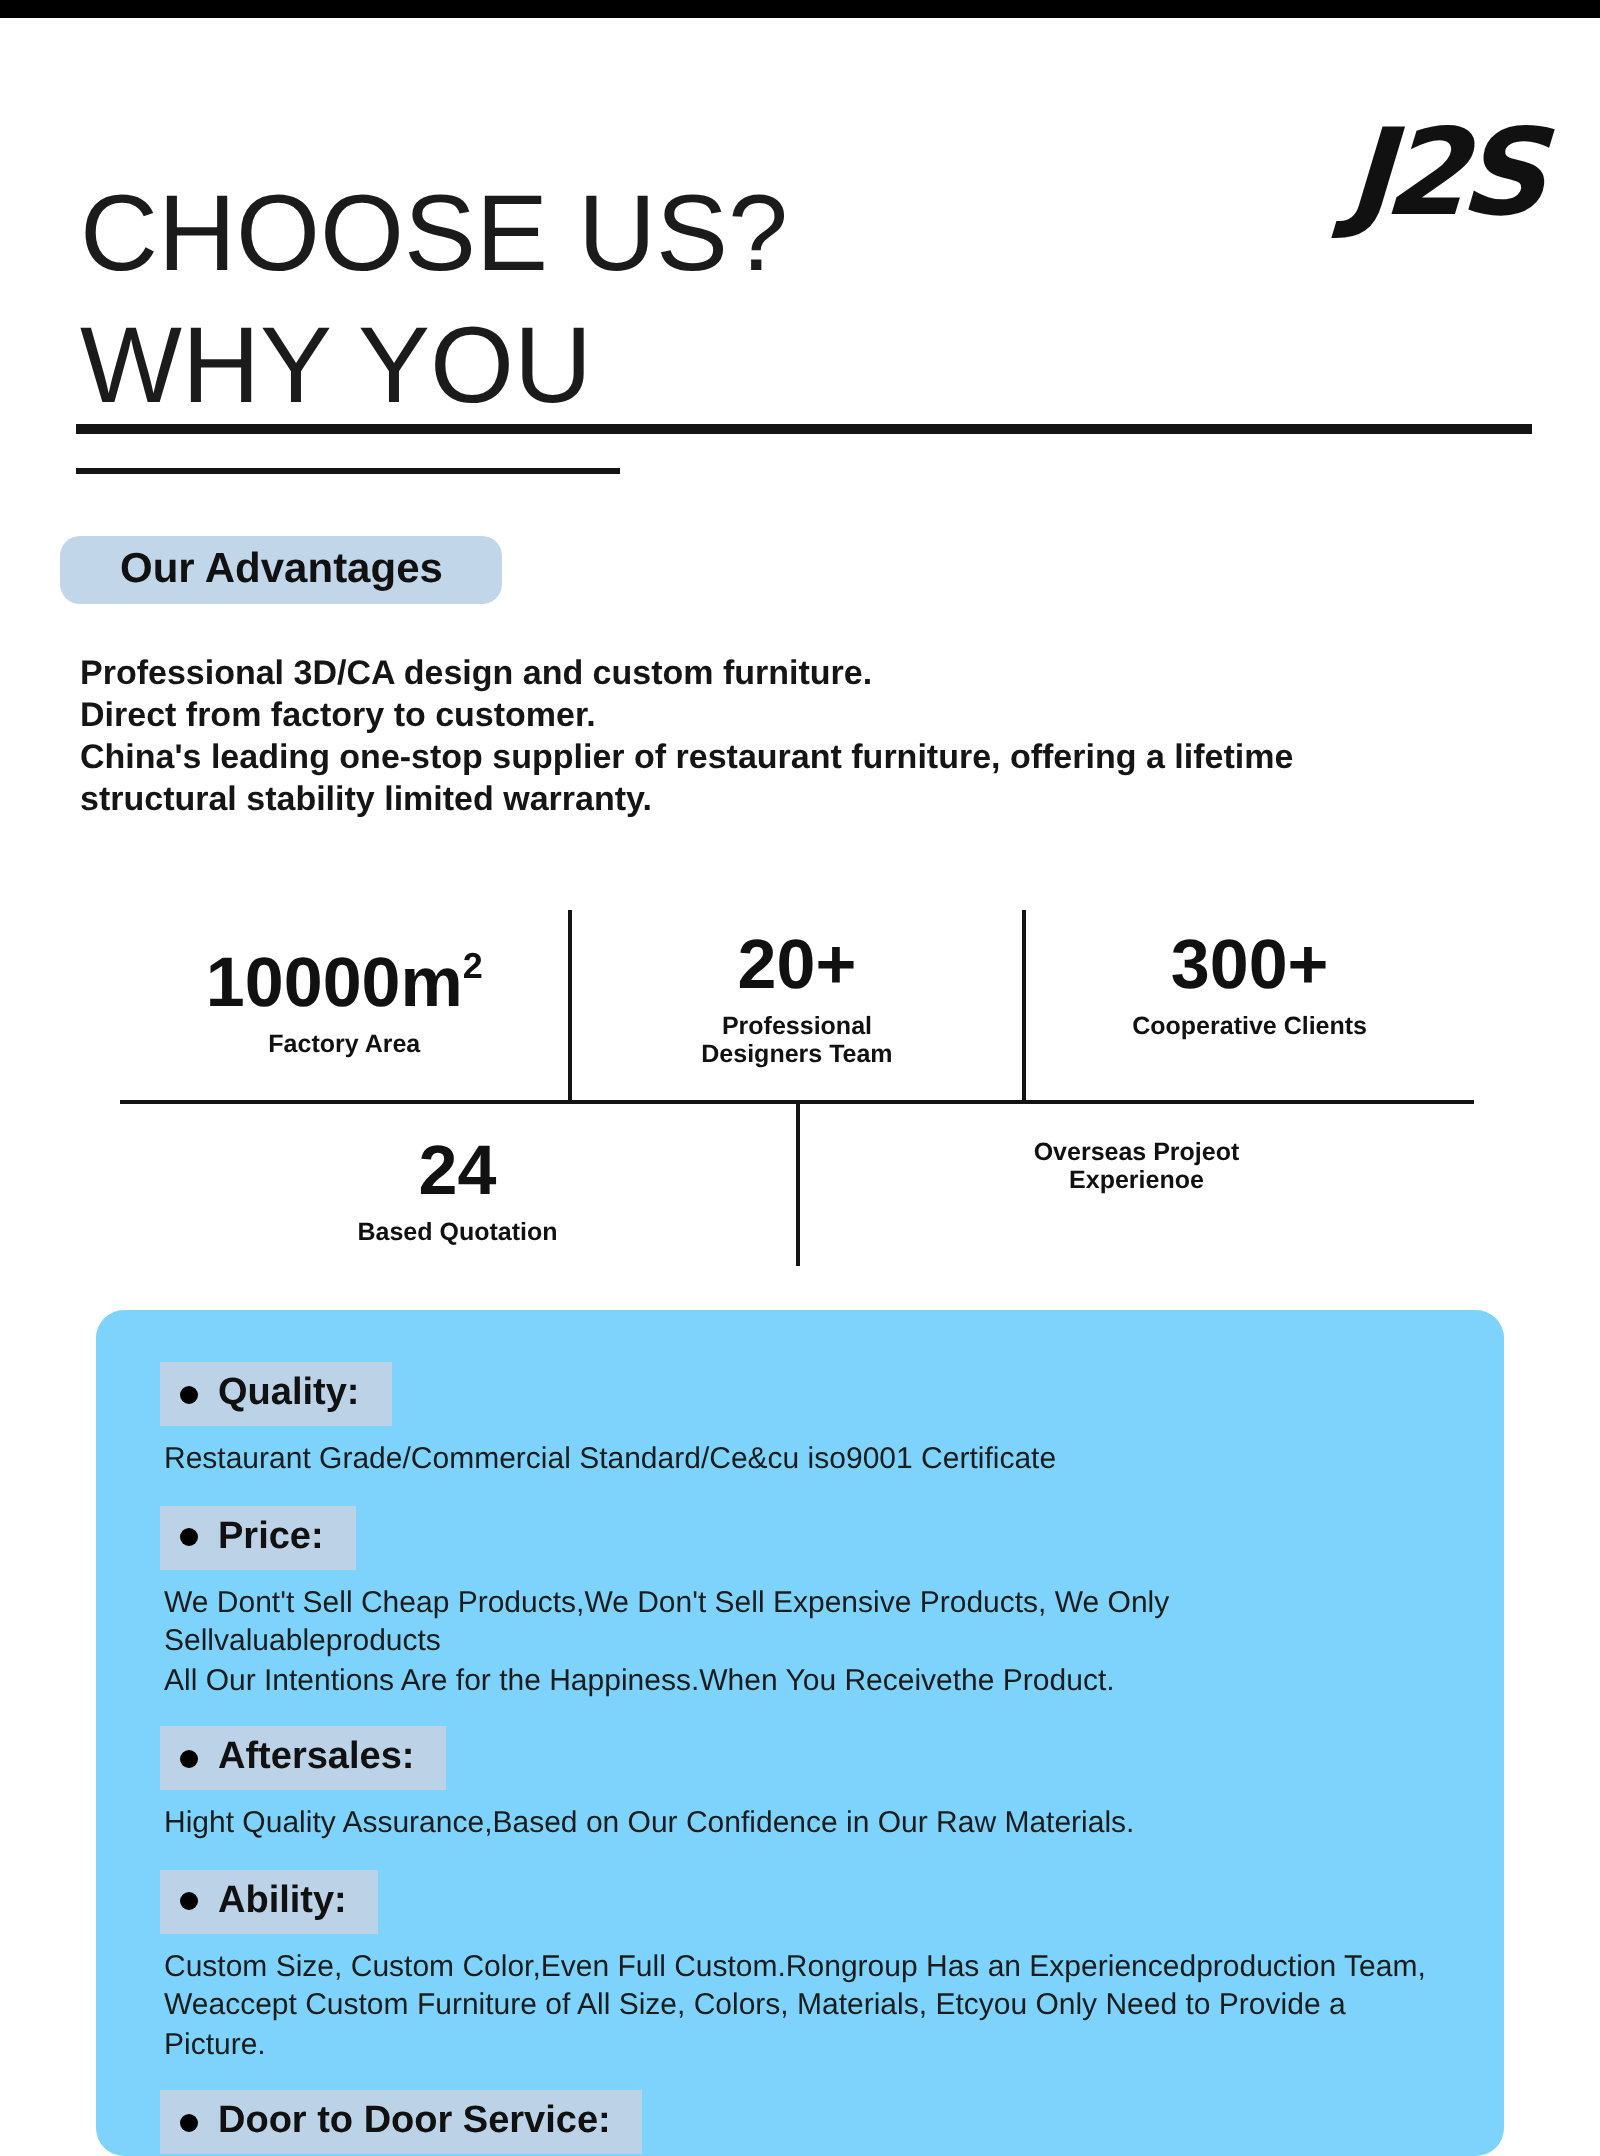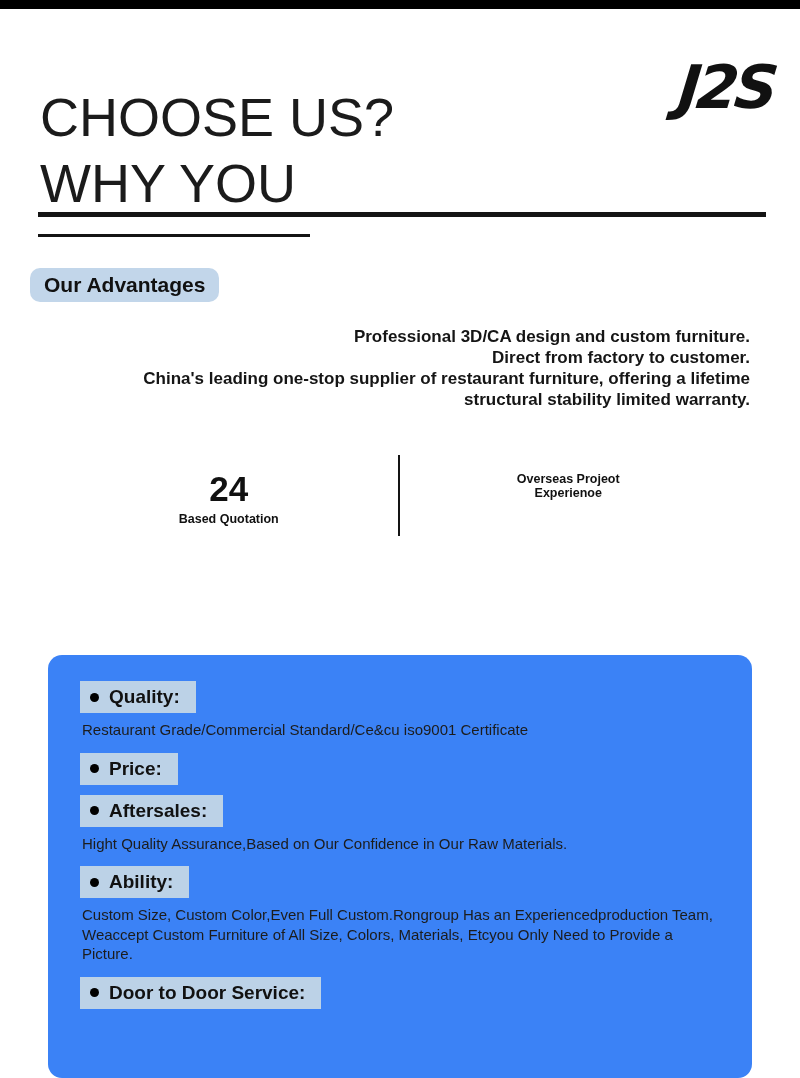--- a/index.html
+++ b/index.html
@@ -32,31 +32,30 @@
     line-height: 66px; color: #1b1b1b;
   }
 
   .rule { position: absolute; background: #141414; }
   .rule-long  { top: 212px; left: 38px; width: 728px; height: 5px; }
   .rule-short { top: 234px; left: 38px; width: 272px; height: 3px; }
 
   .advantages-pill {
     position: absolute; top: 268px; left: 30px;
     background: #c2d6ea; border-radius: 10px;
-    padding: 5px 14px;
+    padding: 5px 30px;
     font-size: 21px; font-weight: bold; color: #111111;
   }
 
   .intro {
     position: absolute; top: 326px; left: 40px;
     width: 710px;
     font-size: 17px; font-weight: bold;
     line-height: 21px; color: #151515;
     white-space: pre-line;
-    text-align: right;
   }
 
   .stats {
     position: absolute; top: 455px; left: 60px;
     width: 677px;
   }
   .stats-row { display: flex; }
   .stats-row.first { border-bottom: 2px solid #141414; }
   .stat-cell {
     flex: 1; text-align: center;
@@ -72,21 +71,21 @@
   .stat-label {
     margin-top: 3px;
     font-size: 12.5px; font-weight: bold; color: #111111;
     line-height: 14px;
     white-space: pre-line;
   }
 
   .panel {
     position: absolute; top: 655px; left: 48px;
     width: 704px; height: 423px;
-    background: #3b82f6;
+    background: #7dd3fc;
     border-radius: 14px;
     box-sizing: border-box;
     padding: 26px 34px 0 32px;
   }
 
   .feature { margin-bottom: 10px; }
   .feature-heading-wrap { line-height: 26px; }
   .highlight {
     display: inline-flex; align-items: center;
     background: #bcd2e7;
@@ -124,20 +123,35 @@
 <div class="rule rule-short"></div>
 
 <div class="advantages-pill">Our Advantages</div>
 
 <div class="intro">Professional 3D/CA design and custom furniture.
 Direct from factory to customer.
 China's leading one-stop supplier of restaurant furniture, offering a lifetime
 structural stability limited warranty.</div>
 
 <div class="stats">
+  <div class="stats-row first">
+    <div class="stat-cell">
+      <div class="stat-value"><span>10000m</span><sup>2</sup></div>
+      <div class="stat-label">Factory Area</div>
+    </div>
+    <div class="stat-cell">
+      <div class="stat-value"><span>20+</span></div>
+      <div class="stat-label">Professional
+Designers Team</div>
+    </div>
+    <div class="stat-cell">
+      <div class="stat-value"><span>300+</span></div>
+      <div class="stat-label">Cooperative Clients</div>
+    </div>
+  </div>
   <div class="stats-row second">
     <div class="stat-cell">
       <div class="stat-value"><span>24</span></div>
       <div class="stat-label">Based Quotation</div>
     </div>
     <div class="stat-cell">
       <div class="stat-label">Overseas Projeot
 Experienoe</div>
     </div>
   </div>
@@ -155,20 +169,22 @@
     <div class="feature-body">Restaurant Grade/Commercial Standard/Ce&amp;cu iso9001 Certificate</div>
   </div>
 
   <div class="feature">
     <div class="feature-heading-wrap">
       <span class="highlight">
         <span class="bullet"></span>
         <span class="feature-heading">Price:</span>
       </span>
     </div>
+    <div class="feature-body">We Dont't Sell Cheap Products,We Don't Sell Expensive Products, We Only Sellvaluableproducts
+All Our Intentions Are for the Happiness.When You Receivethe Product.</div>
   </div>
 
   <div class="feature">
     <div class="feature-heading-wrap">
       <span class="highlight">
         <span class="bullet"></span>
         <span class="feature-heading">Aftersales:</span>
       </span>
     </div>
     <div class="feature-body">Hight Quality Assurance,Based on Our Confidence in Our Raw Materials.</div>

